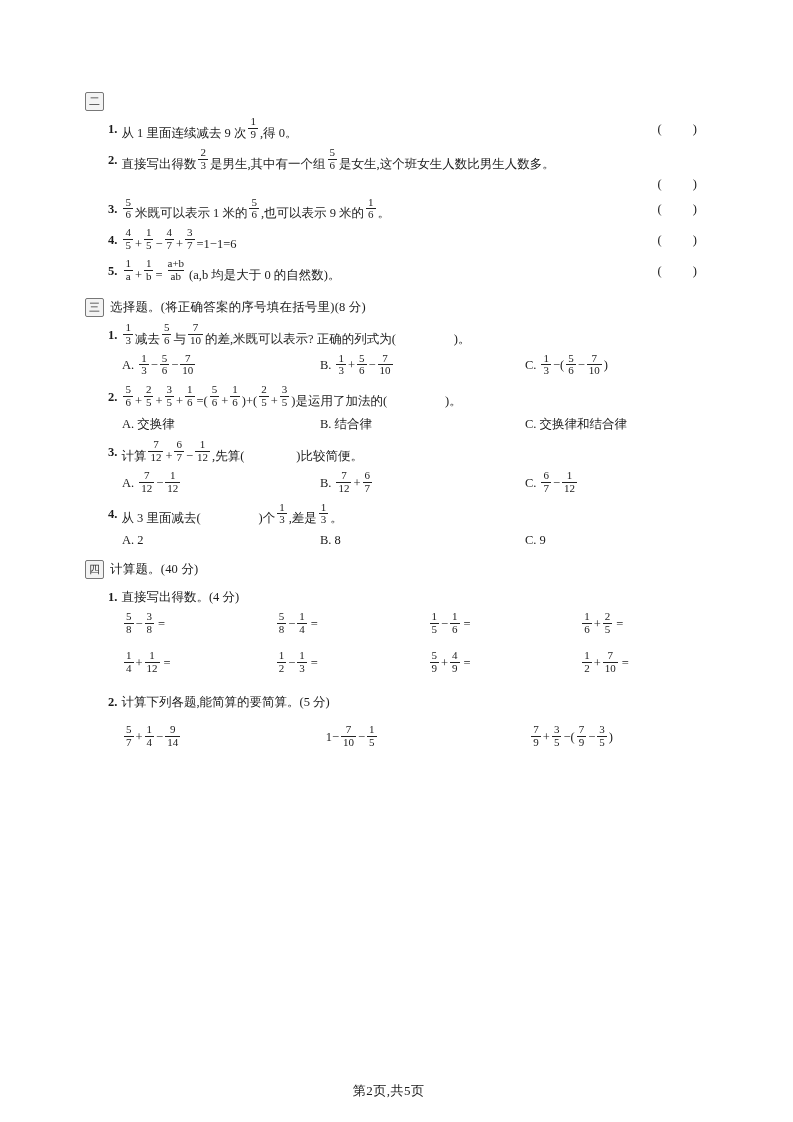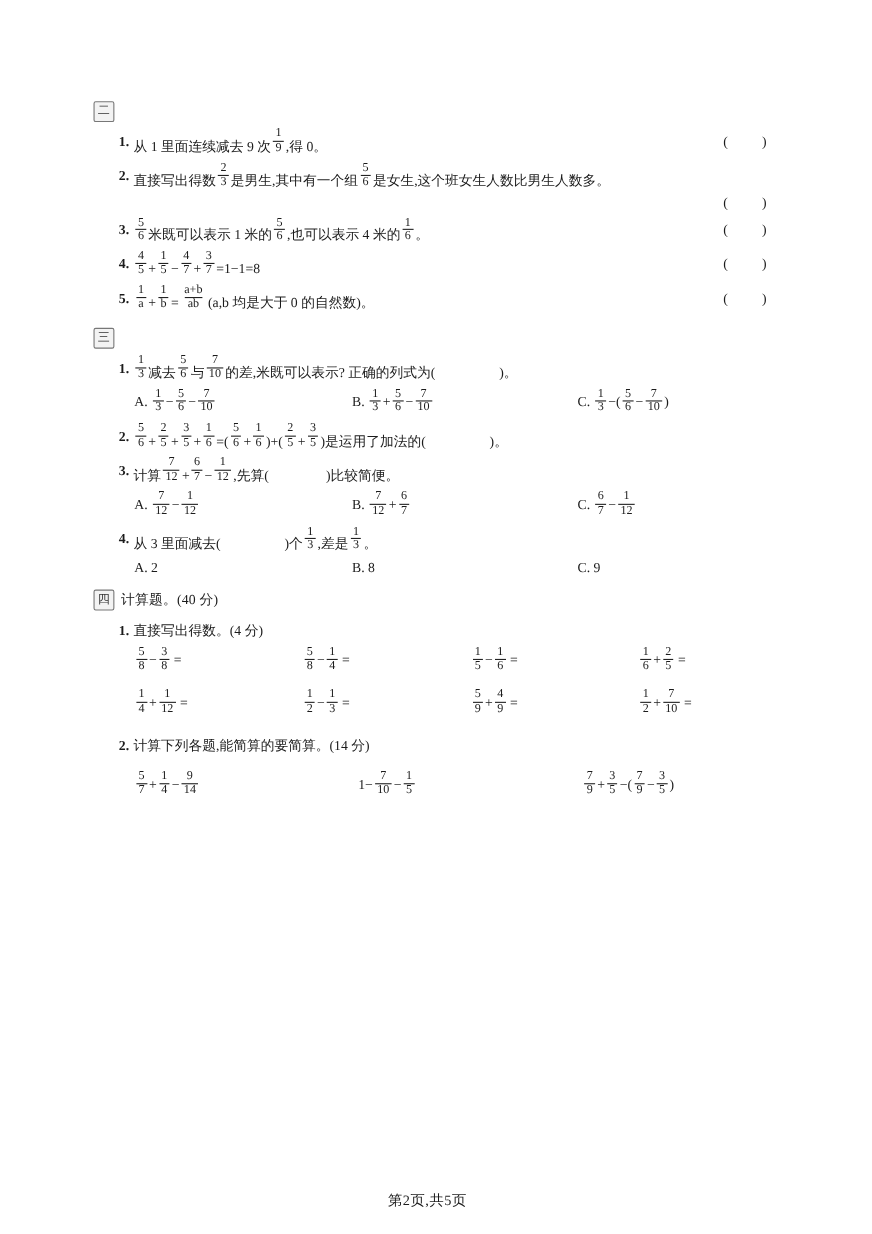--- a/index.html
+++ b/index.html
@@ -210,21 +210,21 @@
       <span class="qbody">
         <span class="frac">
           <span class="num">5</span>
           <span class="den">6</span>
         </span>
         <span>米既可以表示 1 米的</span>
         <span class="frac">
           <span class="num">5</span>
           <span class="den">6</span>
         </span>
-        <span>,也可以表示 4 米的</span>
+        <span>,也可以表示 9 米的</span>
         <span class="frac">
           <span class="num">1</span>
           <span class="den">6</span>
         </span>
         <span>。</span>
       </span>
       <span class="paren">(          )</span>
     </div>
 
     <div class="q">
@@ -242,21 +242,21 @@
         <span>−</span>
         <span class="frac">
           <span class="num">4</span>
           <span class="den">7</span>
         </span>
         <span>+</span>
         <span class="frac">
           <span class="num">3</span>
           <span class="den">7</span>
         </span>
-        <span>=1−1=8</span>
+        <span>=1−1=6</span>
       </span>
       <span class="paren">(          )</span>
     </div>
 
     <div class="q">
       <span class="qnum">5.</span>
       <span class="qbody">
         <span class="frac">
           <span class="num">1</span>
           <span class="den">a</span>
@@ -273,20 +273,21 @@
         </span>
         <span>(a,b 均是大于 0 的自然数)。</span>
       </span>
       <span class="paren">(          )</span>
     </div>
   </div>
 
   <div class="section" style="margin-top:14px;">
     <div class="sec-head">
       <span class="sec-badge">三</span>
+      <span class="sec-title">选择题。(将正确答案的序号填在括号里)(8 分)</span>
     </div>
 
     <div class="q">
       <span class="qnum">1.</span>
       <span class="qbody">
         <span class="frac">
           <span class="num">1</span>
           <span class="den">3</span>
         </span>
         <span>减去</span>
@@ -399,20 +400,25 @@
         </span>
         <span>+</span>
         <span class="frac">
           <span class="num">3</span>
           <span class="den">5</span>
         </span>
         <span>)是运用了加法的(</span>
         <span style="display:inline-block;width:58px;"></span>
         <span>)。</span>
       </span>
+    </div>
+    <div class="opts">
+      <span class="opt o1">A. 交换律</span>
+      <span class="opt o2">B. 结合律</span>
+      <span class="opt o3">C. 交换律和结合律</span>
     </div>
 
     <div class="q">
       <span class="qnum">3.</span>
       <span class="qbody">
         <span>计算</span>
         <span class="frac">
           <span class="num">7</span>
           <span class="den">12</span>
         </span>
@@ -603,21 +609,21 @@
         <span class="frac">
           <span class="num">7</span>
           <span class="den">10</span>
         </span>
         <span class="eq">=</span>
       </span>
     </div>
 
     <div class="sub-q" style="margin-top:18px;">
       <span class="qnum">2.</span>
-      <span>计算下列各题,能简算的要简算。(14 分)</span>
+      <span>计算下列各题,能简算的要简算。(5 分)</span>
     </div>
 
     <div class="calc-row2">
       <span class="calc-cell2">
         <span class="frac">
           <span class="num">5</span>
           <span class="den">7</span>
         </span>
         <span>+</span>
         <span class="frac">

